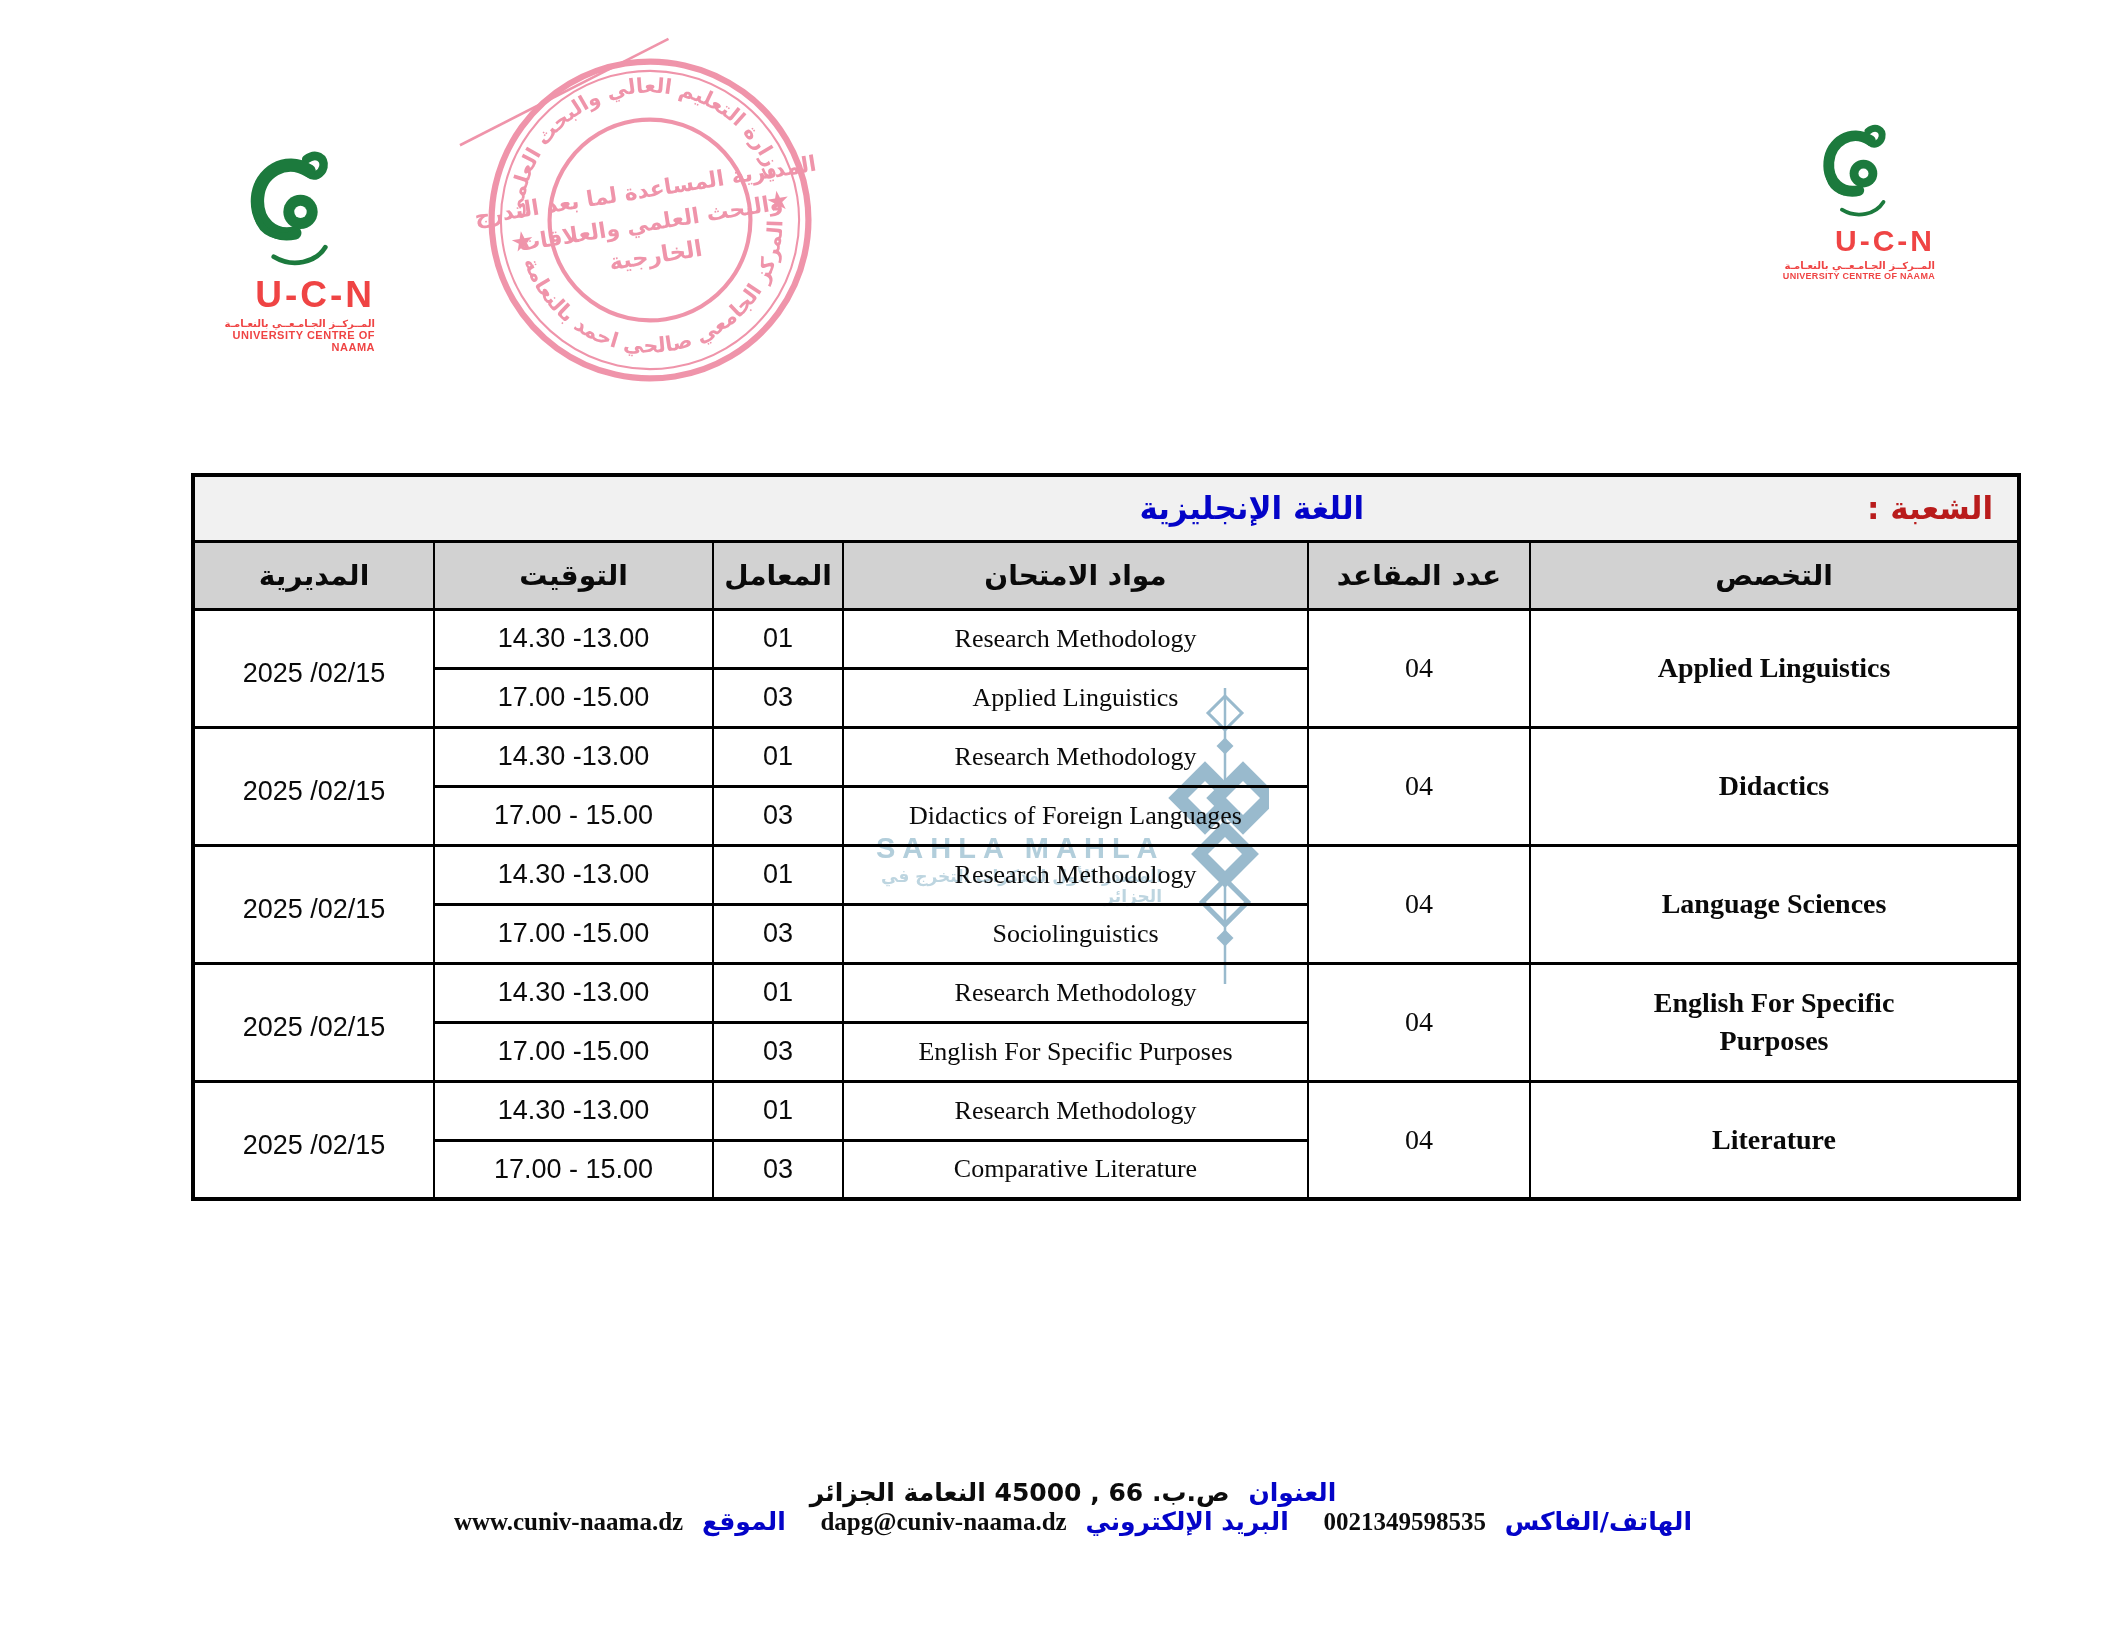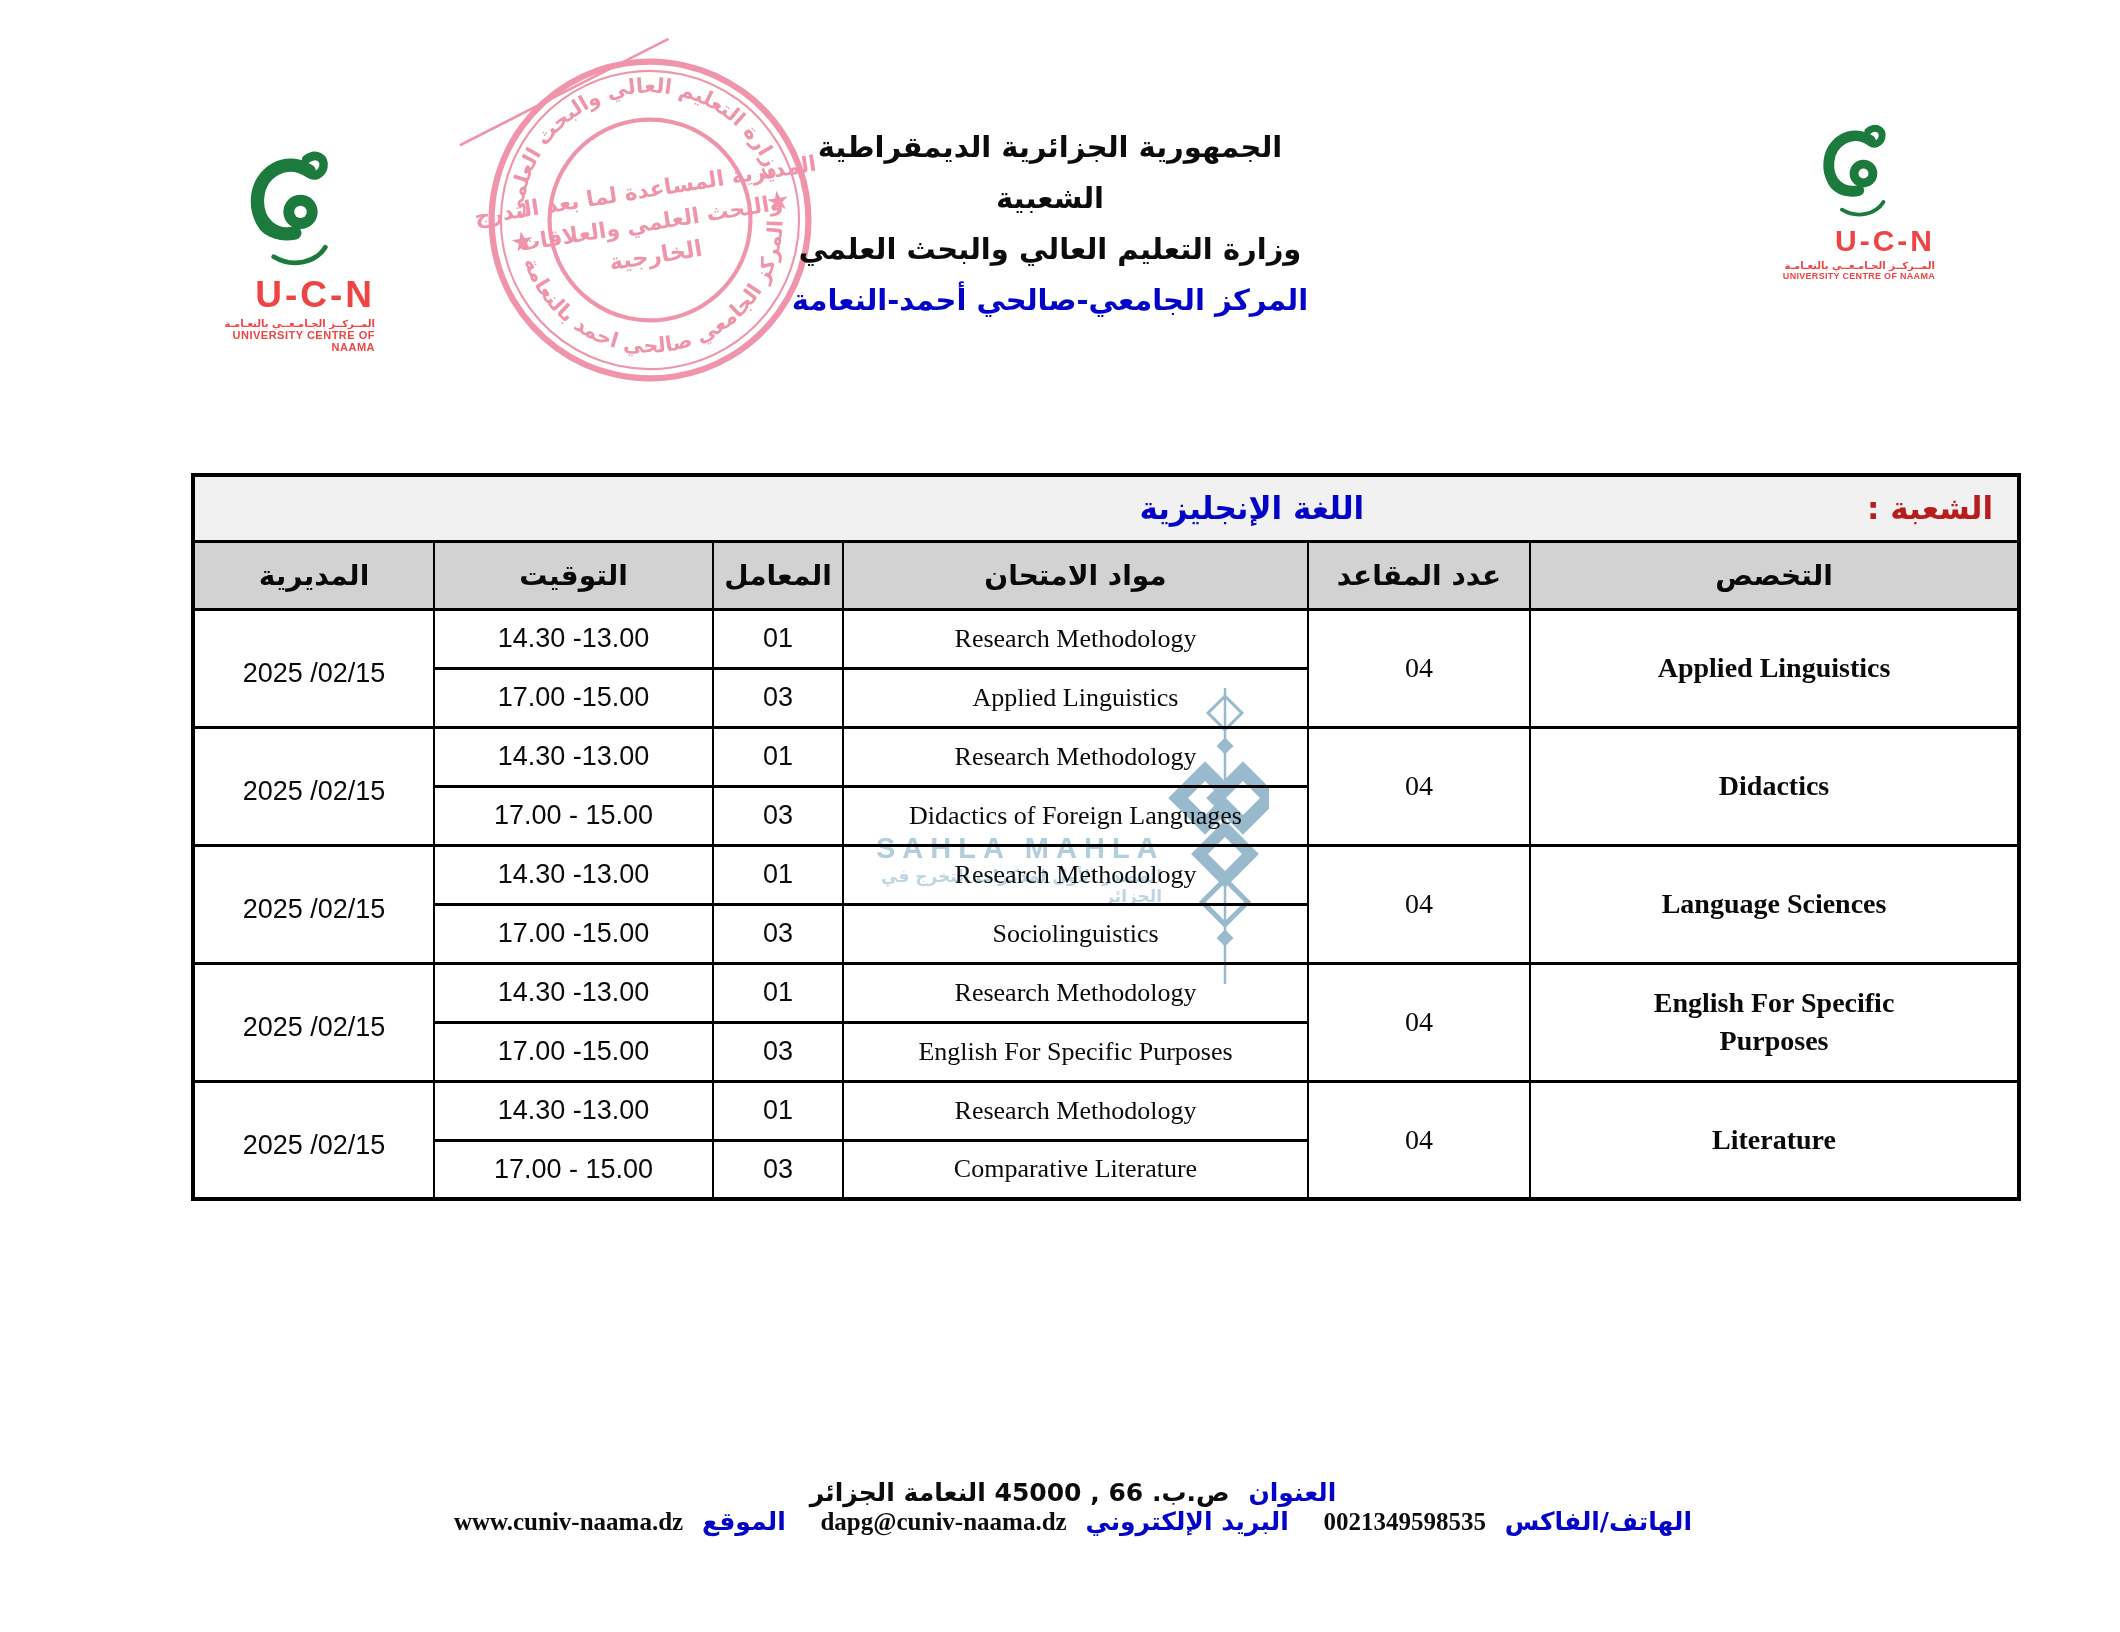--- a/index.html
+++ b/index.html
@@ -139,25 +139,20 @@
         <textPath href="#arcBottom" startOffset="50%" text-anchor="middle">المركز الجامعي صالحي احمد بالنعامة</textPath>
       </text>
       <text x="45" y="180" font-size="26" text-anchor="middle">★</text>
       <text x="295" y="180" font-size="26" text-anchor="middle">★</text>
       <text x="170" y="148" font-size="21" text-anchor="middle">المديرية المساعدة لما بعد التدرج</text>
       <text x="170" y="180" font-size="21" text-anchor="middle">والبحث العلمي والعلاقات</text>
       <text x="170" y="212" font-size="22" text-anchor="middle">الخارجية</text>
     </svg>
   </div>
 
-  <div class="gov-text">
-    <div>الجمهورية الجزائرية الديمقراطية الشعبية</div>
-    <div>وزارة التعليم العالي والبحث العلمي</div>
-    <div class="blue-line">المركز الجامعي-صالحي أحمد-النعامة</div>
-  </div>
 
   <div class="logo logo-right">
     <svg class="glyph" viewBox="0 0 90 130">
       <path d="M62 12 C72 4 82 10 80 20 C78 28 70 31 65 27" fill="none" stroke="#1c7a3d" stroke-width="9" stroke-linecap="round"></path>
       <path d="M65 24 C40 8 13 26 11 52 C9 78 28 94 50 89" fill="none" stroke="#1c7a3d" stroke-width="14" stroke-linecap="round"></path>
       <path d="M50 89 C32 98 15 88 11 73" fill="none" stroke="#1c7a3d" stroke-width="7" stroke-linecap="round"></path>
       <circle cx="56" cy="67" r="18" fill="#1c7a3d"></circle>
       <circle cx="56" cy="67" r="6.5" fill="#ffffff"></circle>
       <path d="M28 114 C48 126 72 120 82 104" fill="none" stroke="#1c7a3d" stroke-width="5" stroke-linecap="round"></path>
     </svg>

